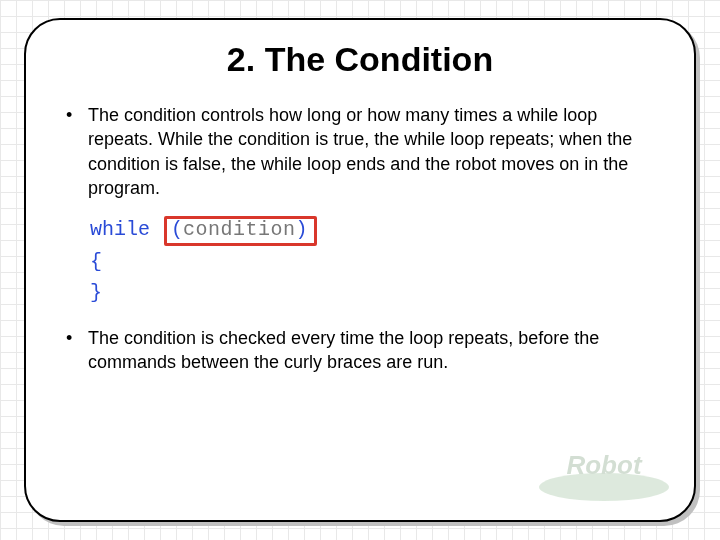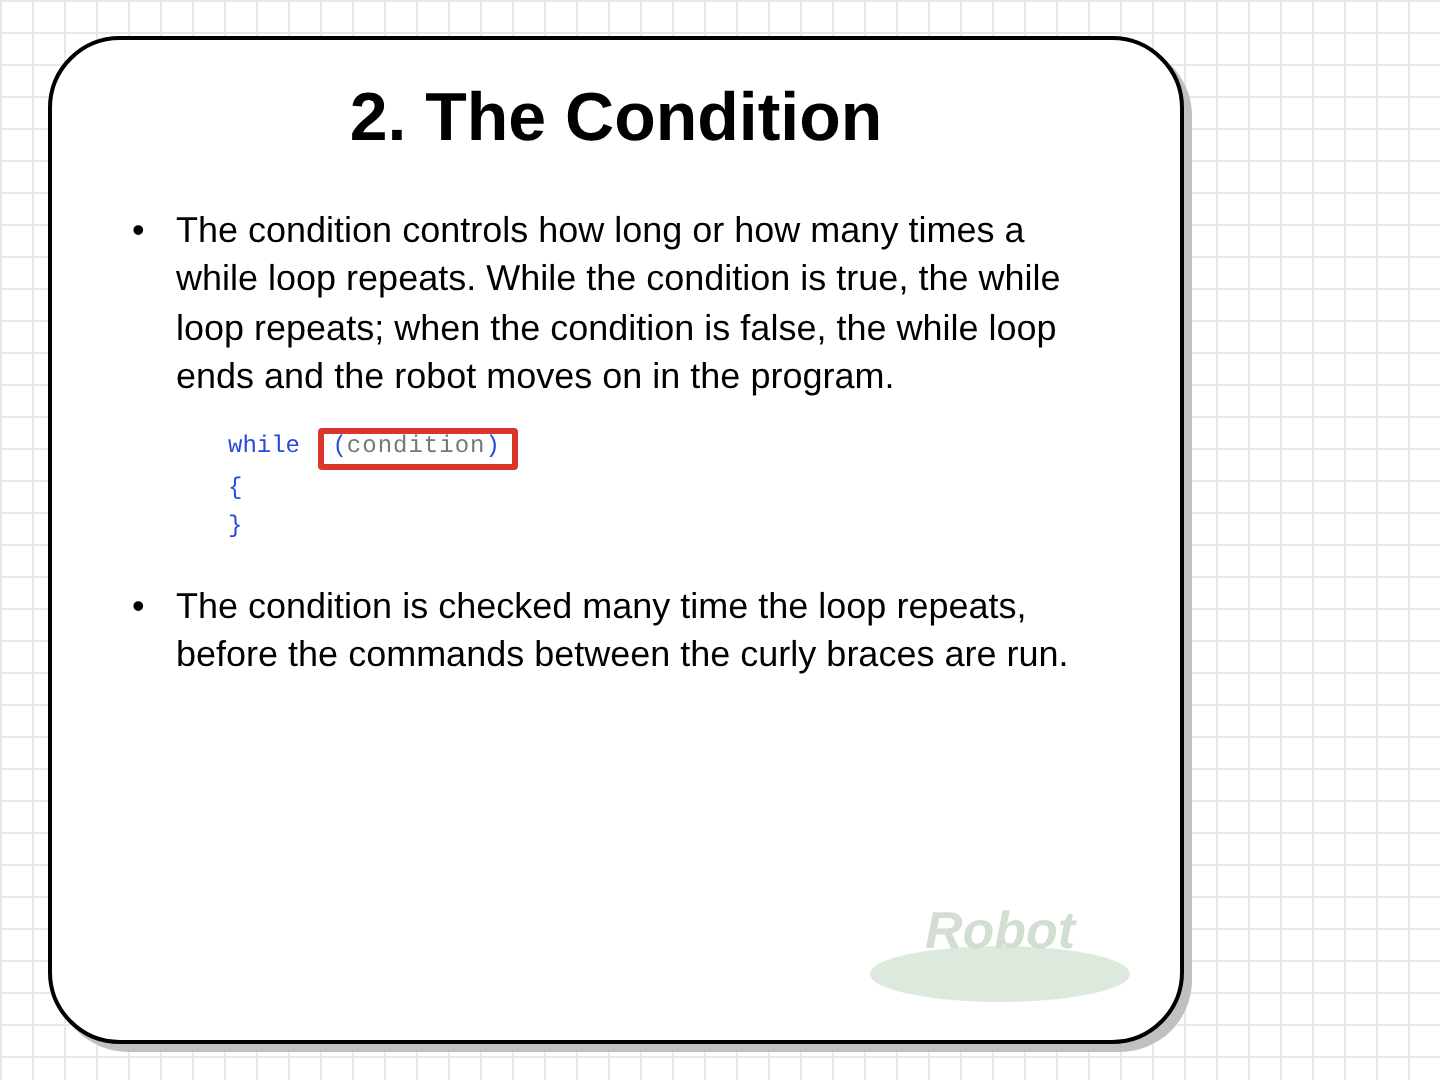--- a/index.html
+++ b/index.html
@@ -9,21 +9,21 @@
     background-image:
       linear-gradient(#e8e8e8 1px, transparent 1px),
       linear-gradient(90deg, #e8e8e8 1px, transparent 1px);
     background-size: 16px 16px;
     position: relative;
     font-family: Arial, Helvetica, sans-serif;
   }
   .slide {
     position: absolute;
     left: 24px; top: 18px;
-    width: 568px; height: 504px;
+    width: 672px; height: 504px;
     background: #fff;
     border: 2px solid #000;
     border-radius: 36px;
     box-shadow: 4px 4px 0 #c0c0c0;
     padding: 20px 40px 30px 40px;
   }
   .title {
     font-size: 34px;
     font-weight: bold;
     text-align: center;
@@ -37,23 +37,23 @@
     font-size: 18px;
     line-height: 1.35;
     color: #000;
   }
   li.bullet .dot {
     width: 22px; flex: 0 0 22px;
     text-align: left;
   }
   li.bullet .txt { flex: 1; }
   .code {
-    margin: 14px 0 18px 48px;
+    margin: 14px 0 18px 24px;
     font-family: "Courier New", Courier, monospace;
-    font-size: 12px;
+    font-size: 20px;
     line-height: 1.55;
     color: #333;
   }
   .kw   { color: #2a4bd7; }
   .paren{ color: #2a4bd7; }
   .ident{ color: #777; letter-spacing: 0.5px; }
   .brace{ color: #2a4bd7; }
   .cmt  { color: #4fa64f; }
   .highlight-box {
     display: inline-block;
@@ -95,21 +95,21 @@
       <span class="brace">{</span>
     </div>
     <div>
       <span class="brace">}</span>
     </div>
   </div>
 
   <ul>
     <li class="bullet">
       <span class="dot">•</span>
-      <span class="txt">The condition is checked many time the loop repeats, before the commands between the curly braces are run.</span>
+      <span class="txt">The condition is checked every time the loop repeats, before the commands between the curly braces are run.</span>
     </li>
   </ul>
 
   <svg class="watermark" viewBox="0 0 140 60">
     <ellipse cx="70" cy="45" rx="65" ry="14" fill="#6aa06a"></ellipse>
     <text x="70" y="32" font-family="Arial" font-size="26" font-weight="bold" font-style="italic" fill="#3a6f3a" text-anchor="middle">Robot</text>
   </svg>
 </div>
 
 </body></html>

